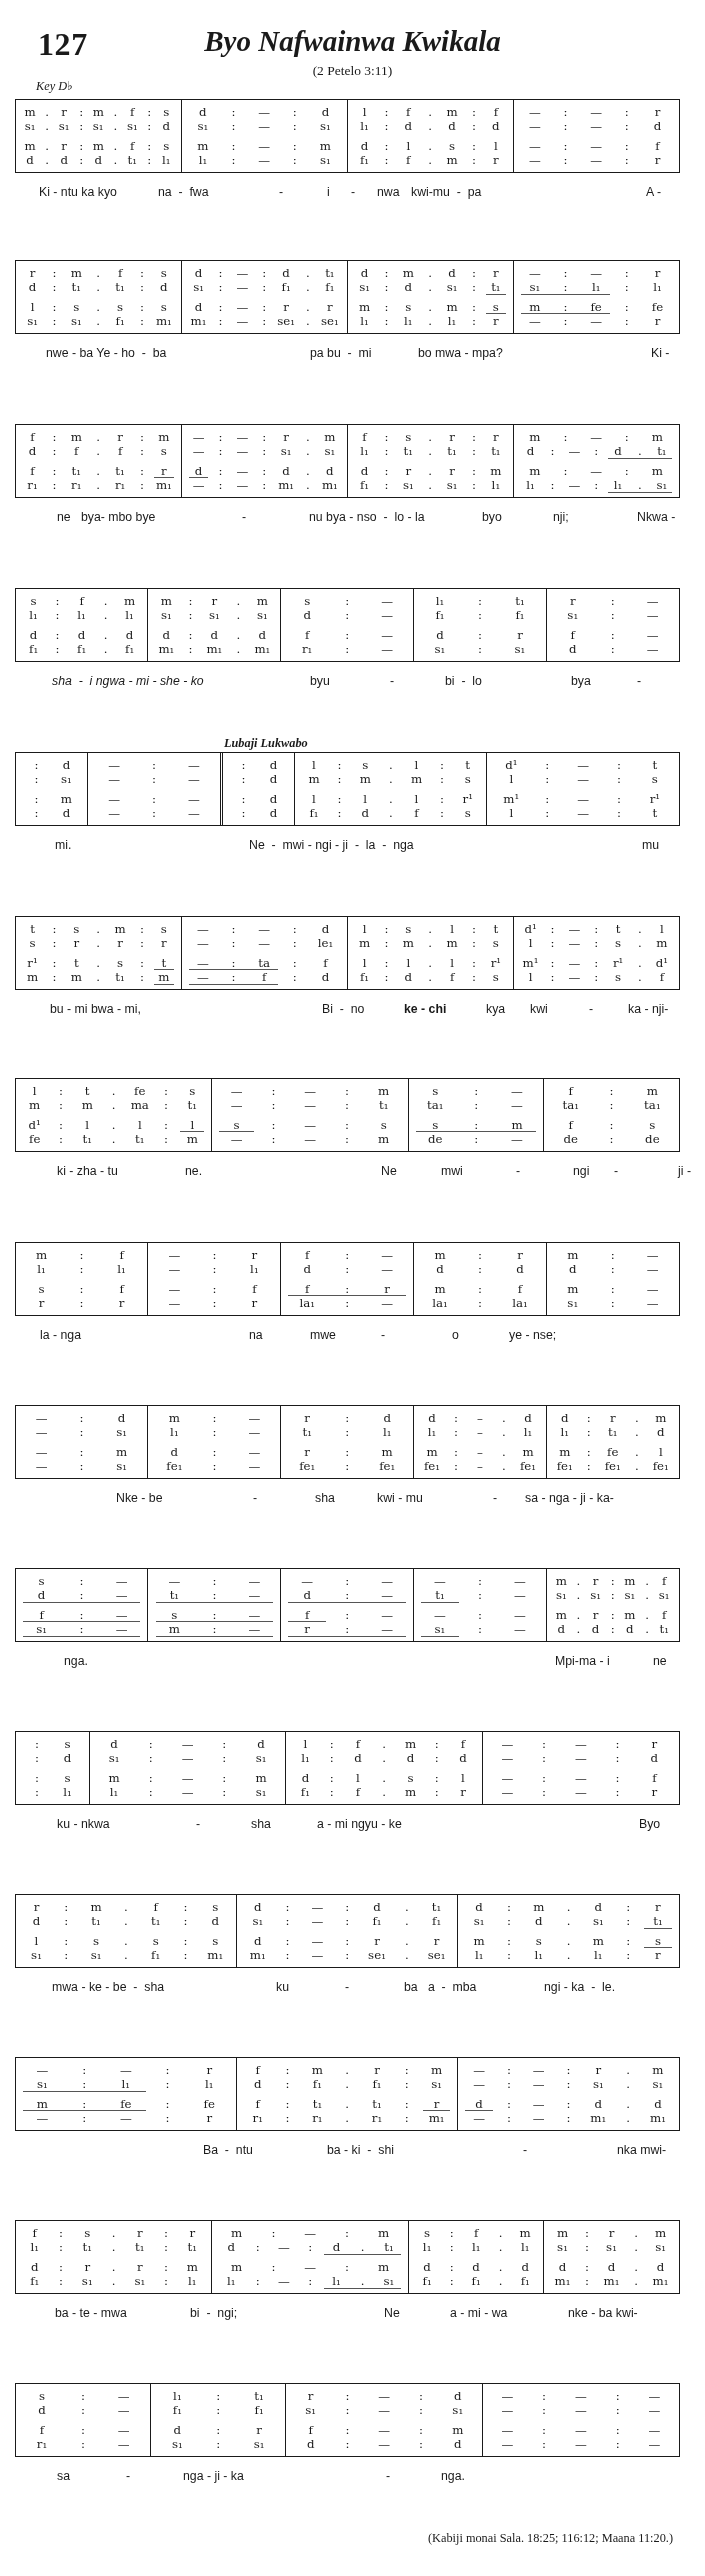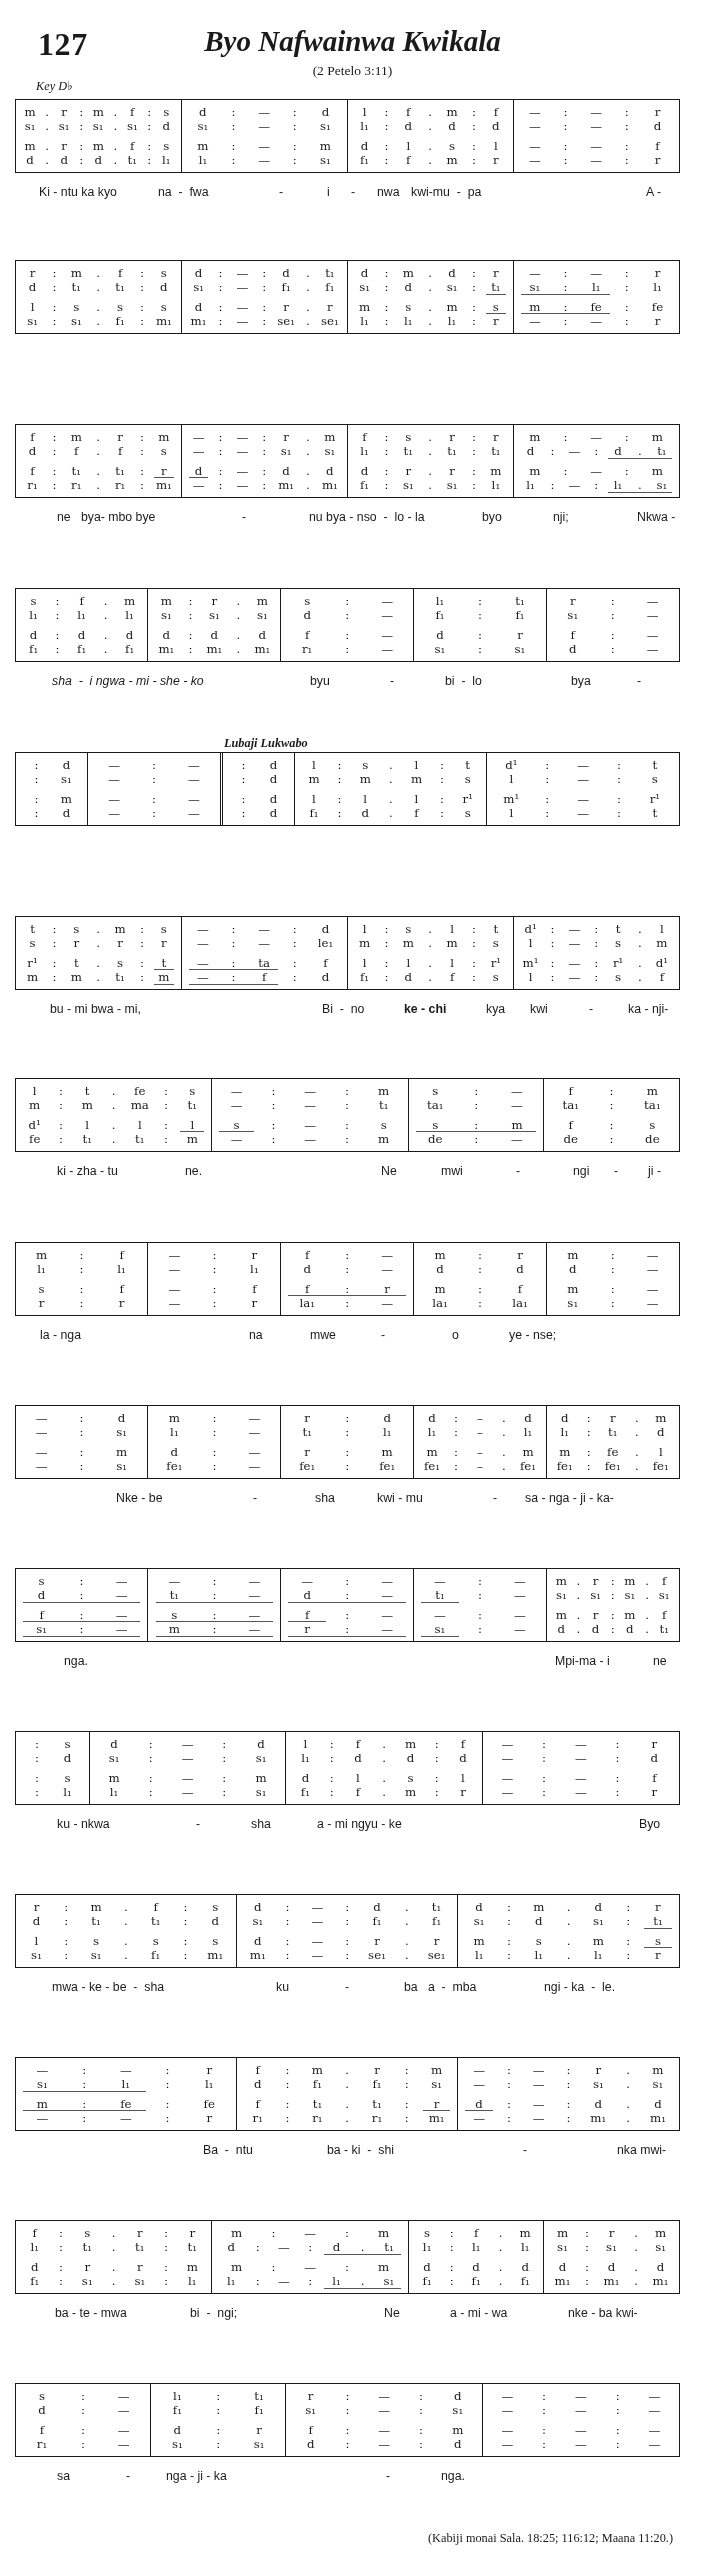--- a/index.html
+++ b/index.html
@@ -339,20 +339,26 @@
           </div>
           <div class="vrow">
             <span class="tok">—</span>
             <span class="tok">:</span>
             <span class="tok">—</span>
             <span class="tok">:</span>
             <span class="tok">r</span>
           </div>
         </div>
       </div>
+      <div class="lyrics">
+        <span class="lyric-frag" style="left: 46px;">nwe - ba Ye - ho  -  ba</span>
+        <span class="lyric-frag" style="left: 310px;">pa bu  -  mi</span>
+        <span class="lyric-frag" style="left: 418px;">bo mwa - mpa?</span>
+        <span class="lyric-frag" style="left: 651px;">Ki -</span>
+      </div>
     </section>
     <section class="system" style="top: 424px;">
       <div class="score">
         <div class="measure" style="flex-grow: 1;">
           <div class="vrow">
             <span class="tok">f</span>
             <span class="tok">:</span>
             <span class="tok">m</span>
             <span class="tok">.</span>
             <span class="tok">r</span>
@@ -775,20 +781,25 @@
             <span class="tok">r¹</span>
           </div>
           <div class="vrow">
             <span class="tok">l</span>
             <span class="tok">:</span>
             <span class="tok">—</span>
             <span class="tok">:</span>
             <span class="tok">t</span>
           </div>
         </div>
+      </div>
+      <div class="lyrics">
+        <span class="lyric-frag" style="left: 55px;">mi.</span>
+        <span class="lyric-frag" style="left: 249px;">Ne  -  mwi - ngi - ji  -  la  -  nga</span>
+        <span class="lyric-frag" style="left: 642px;">mu</span>
       </div>
     </section>
     <section class="system" style="top: 916px;">
       <div class="score">
         <div class="measure" style="flex-grow: 1;">
           <div class="vrow">
             <span class="tok">t</span>
             <span class="tok">:</span>
             <span class="tok">s</span>
             <span class="tok">.</span>
@@ -1071,21 +1082,21 @@
         </div>
       </div>
       <div class="lyrics">
         <span class="lyric-frag" style="left: 57px;">ki - zha - tu</span>
         <span class="lyric-frag" style="left: 185px;">ne.</span>
         <span class="lyric-frag" style="left: 381px;">Ne</span>
         <span class="lyric-frag" style="left: 441px;">mwi</span>
         <span class="lyric-frag" style="left: 516px;">-</span>
         <span class="lyric-frag" style="left: 573px;">ngi</span>
         <span class="lyric-frag" style="left: 614px;">-</span>
-        <span class="lyric-frag" style="left: 640px; padding-left: 8px;">ji -</span>
+        <span class="lyric-frag" style="left: 670px; padding-left: 8px;">ji -</span>
       </div>
     </section>
     <section class="system" style="top: 1242px;">
       <div class="score">
         <div class="measure" style="flex-grow: 1;">
           <div class="vrow">
             <span class="tok">m</span>
             <span class="tok">:</span>
             <span class="tok">f</span>
           </div>
@@ -2130,21 +2141,21 @@
             <span class="tok">:</span>
             <span class="tok">—</span>
             <span class="tok">:</span>
             <span class="tok">—</span>
           </div>
         </div>
       </div>
       <div class="lyrics">
         <span class="lyric-frag" style="left: 57px;">sa</span>
         <span class="lyric-frag" style="left: 126px;">-</span>
-        <span class="lyric-frag" style="left: 166px;">nga - ji - ka</span>
+        <span class="lyric-frag" style="left: 183px;">nga - ji - ka</span>
         <span class="lyric-frag" style="left: 386px;">-</span>
         <span class="lyric-frag" style="left: 441px;">nga.</span>
       </div>
     </section>
   </div>
 
 <div class="footer">(Kabiji monai Sala. 18:25; 116:12; Maana 11:20.)</div>
 
 
 </body></html>

